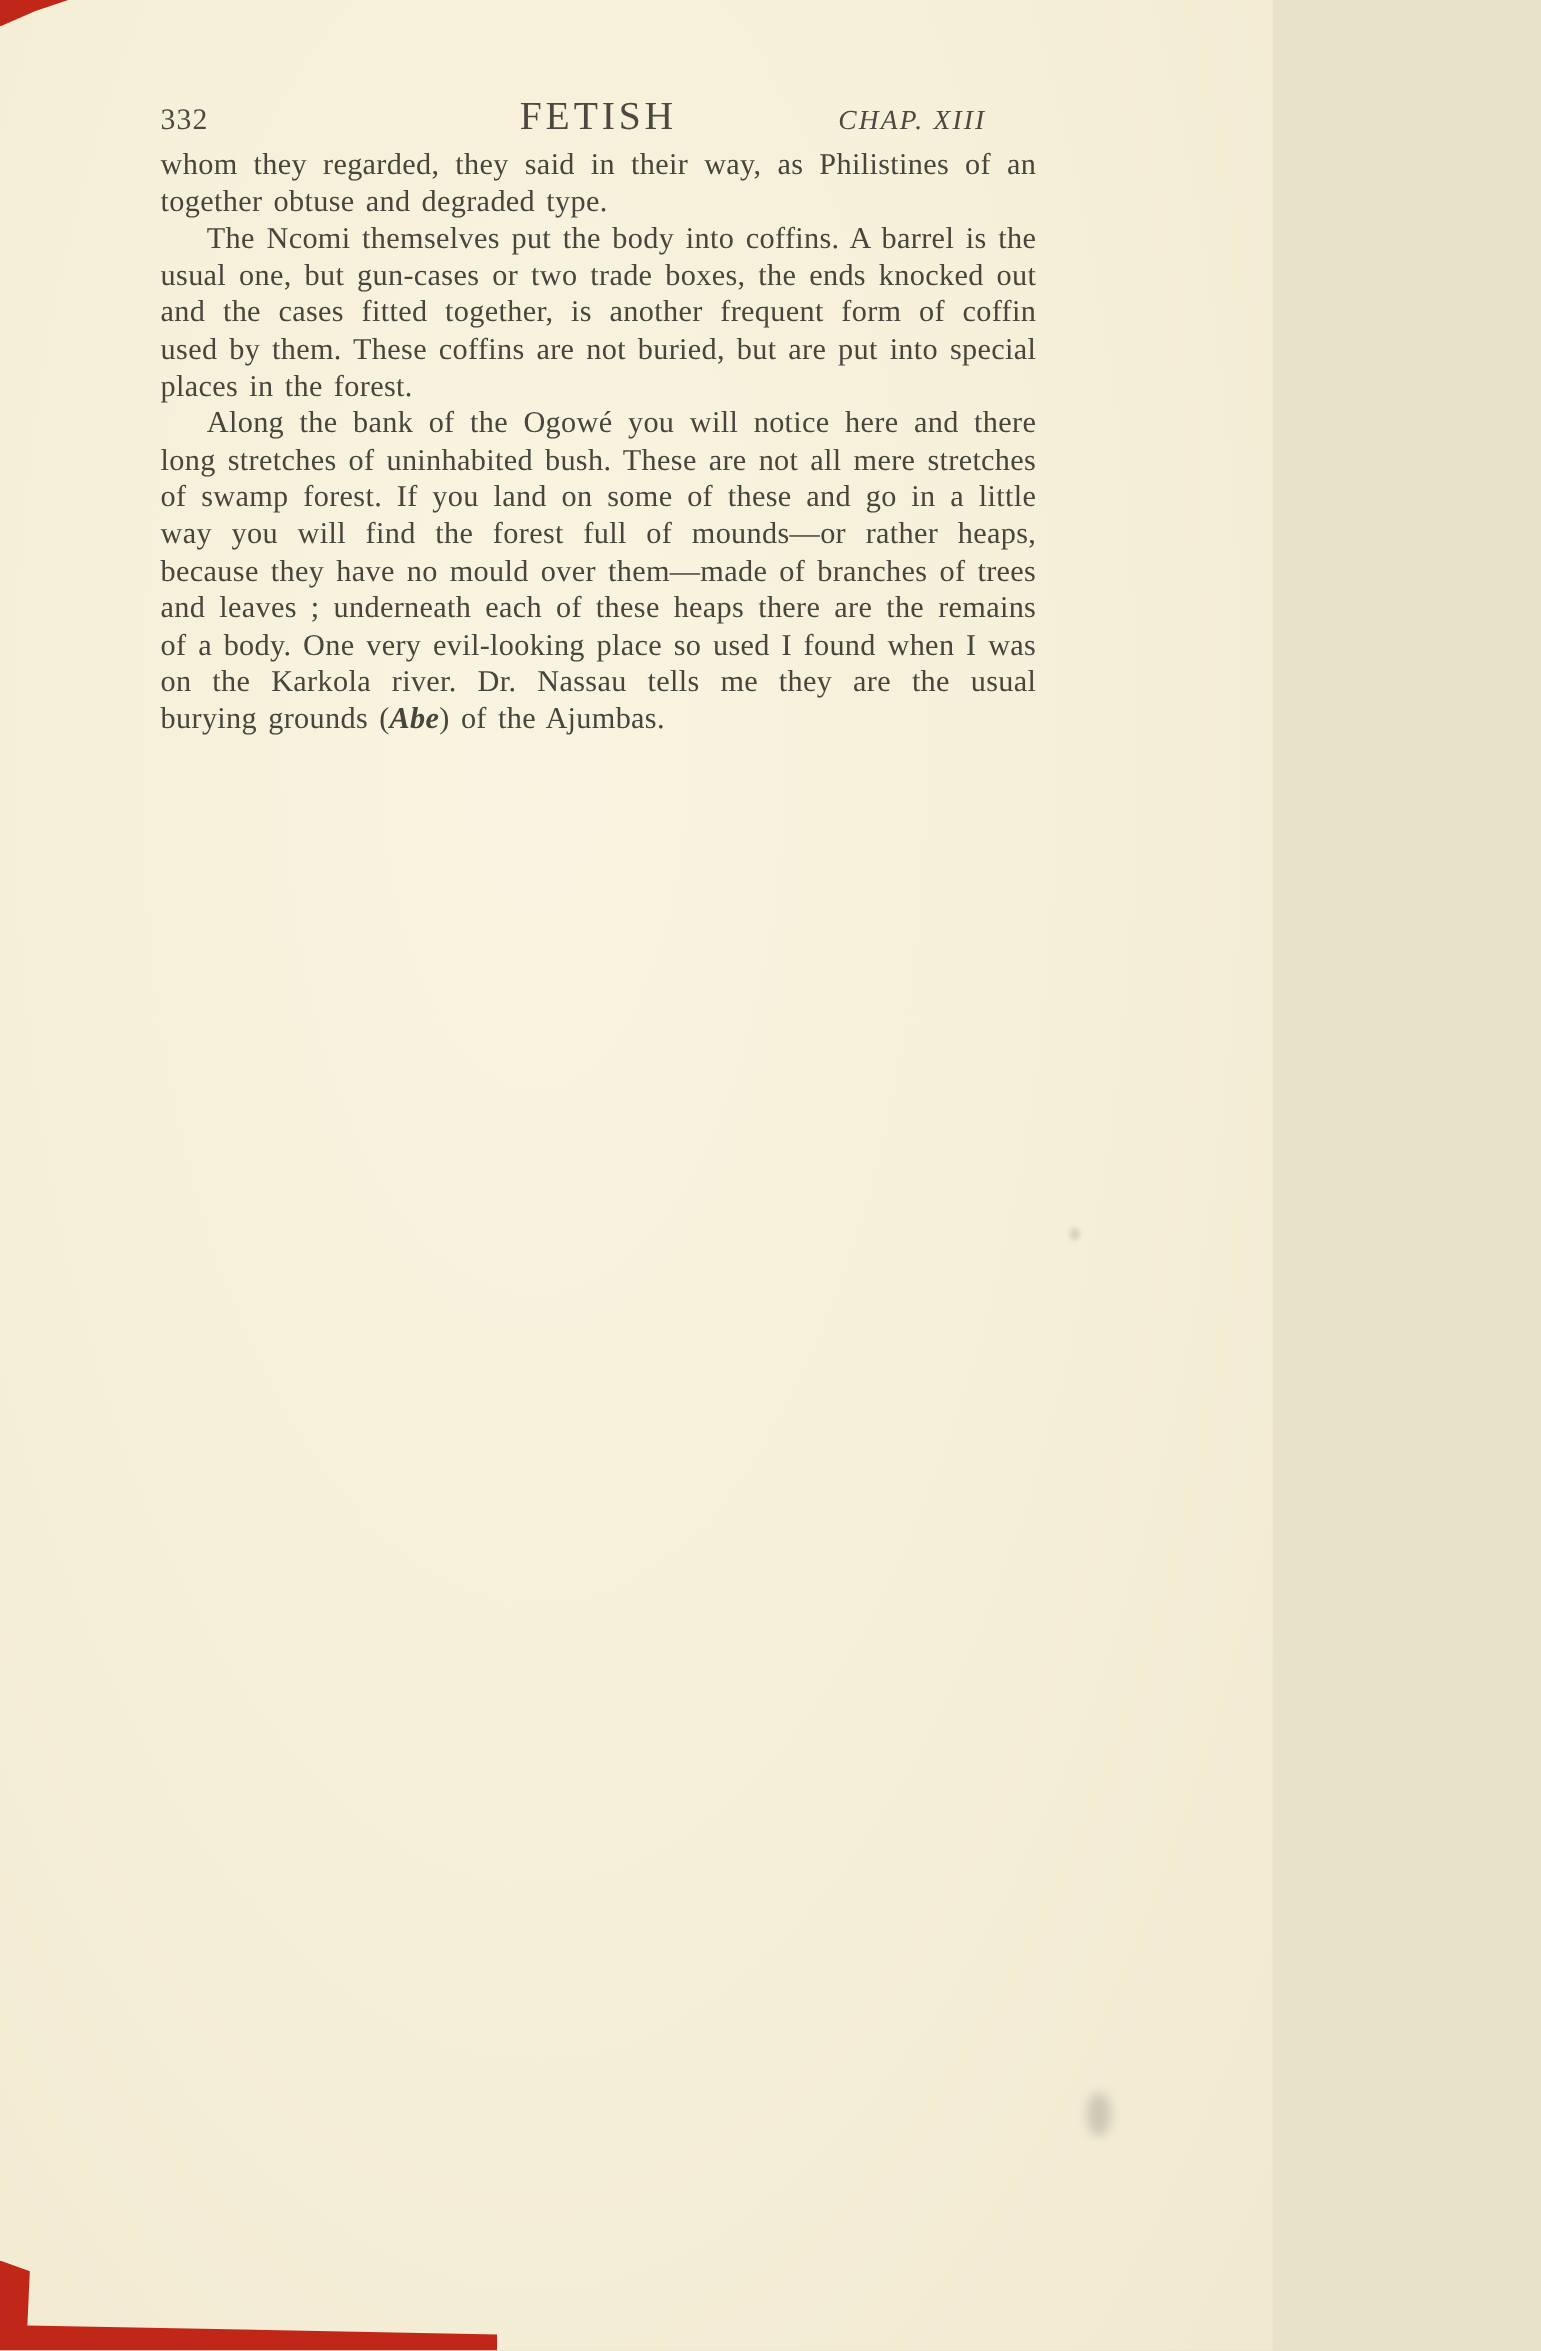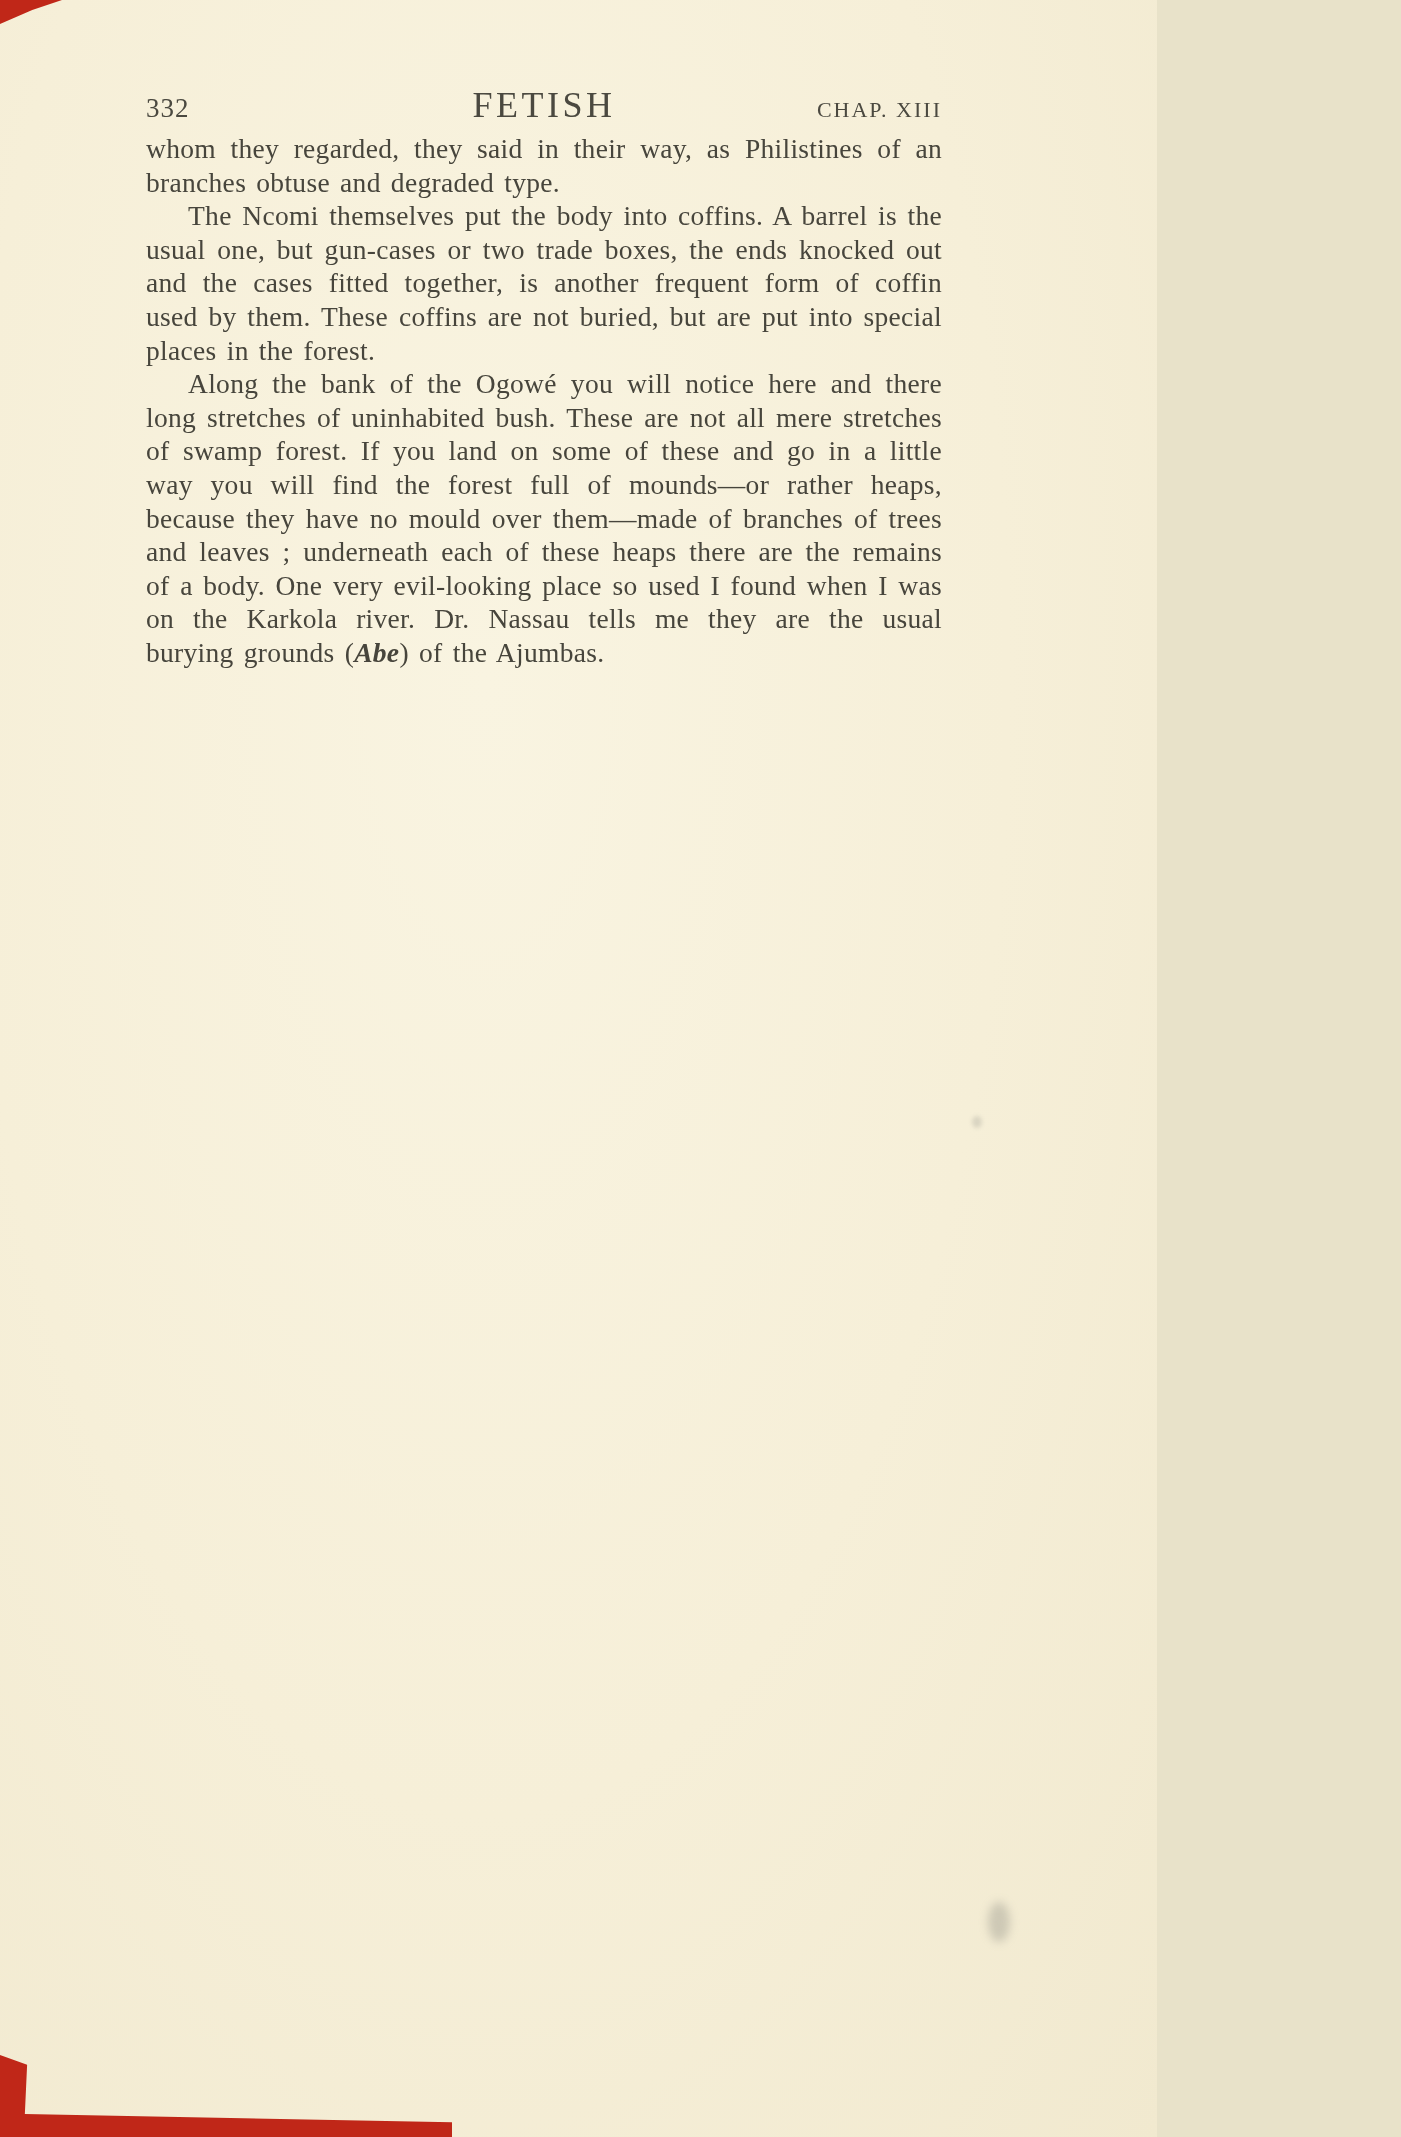--- a/index.html
+++ b/index.html
@@ -32,23 +32,23 @@
     letter-spacing: 1px;
   }
   .running-title {
     flex: 1;
     text-align: center;
     font-size: 36px;
     letter-spacing: 3.5px;
   }
   .chapter {
     width: 180px;
-    text-align: right;
-    font-size: 22px;
+    font-size: 25px;
     letter-spacing: 2px;
+    font-style: italic;
   }
 
   
   .body-text {
     position: absolute;
     top: 132px;
     left: 146px;
     width: 796px;
     color: #47453c;
     font-size: 27.5px;
@@ -112,21 +112,21 @@
 
   <div class="red-mark red-top"></div>
 
   <div class="header">
     <span class="page-number">332</span>
     <span class="running-title">FETISH</span>
     <span class="chapter">CHAP. XIII</span>
   </div>
 
   <div class="body-text">
-      <p class="para"><span>whom they regarded, they said in their way, as Philistines of an branches obtuse and degraded type.</span></p>
+      <p class="para"><span>whom they regarded, they said in their way, as Philistines of an together obtuse and degraded type.</span></p>
       <p class="para indent"><span>The Ncomi themselves put the body into coffins.  A barrel is the usual one, but gun-cases or two trade boxes, the ends knocked out and the cases fitted together, is another frequent form of coffin used by them.  These coffins are not buried, but are put into special places in the forest.</span></p>
       <p class="para indent"><span>Along the bank of the Ogowé you will notice here and there long stretches of uninhabited bush.  These are not all mere stretches of swamp forest.  If you land on some of these and go in a little way you will find the forest full of mounds—or rather heaps, because they have no mould over them—made of branches of trees and leaves ; underneath each of these heaps there are the remains of a body.  One very evil-looking place so used I found when I was on the Karkola river.  Dr. Nassau tells me they are the usual burying grounds (</span><span class="italic">Abe</span><span>) of the Ajumbas.</span></p>
     </div>
 
   <div class="smudge smudge-small"></div>
   <div class="smudge smudge-large"></div>
 
   <div class="red-mark red-bottom"></div>
 
 </div>

